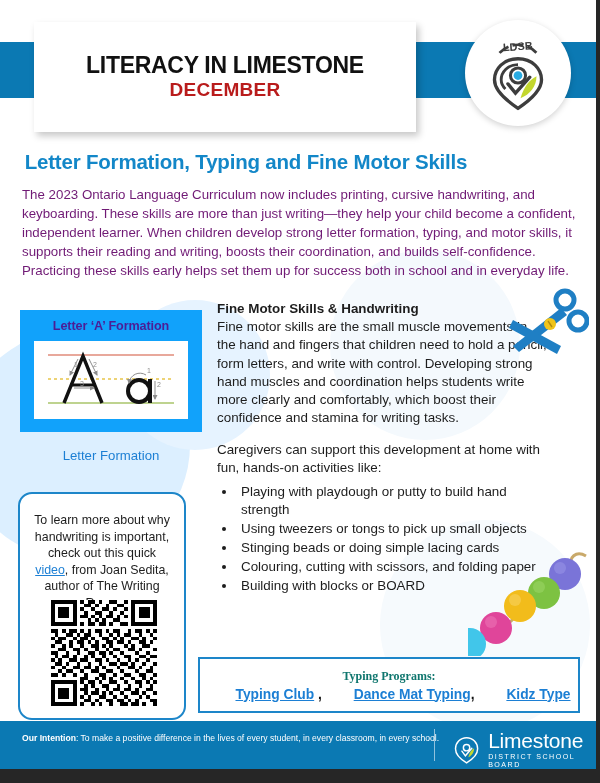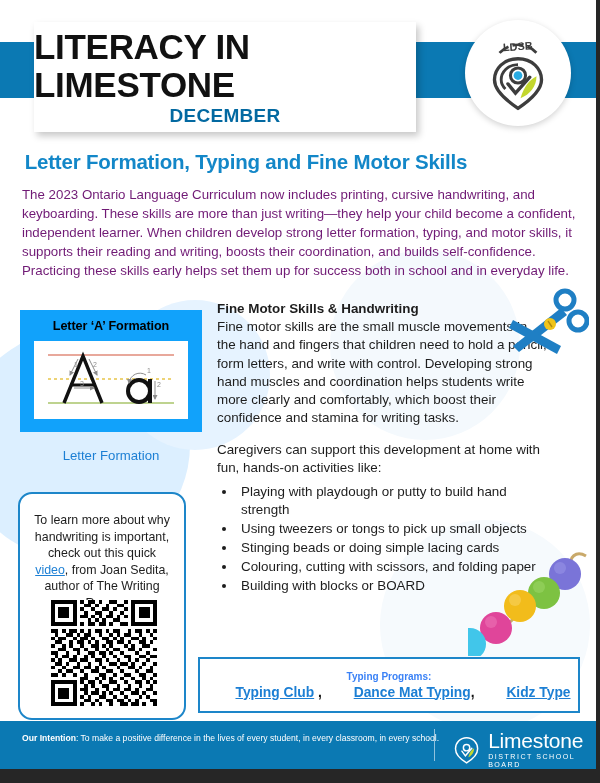--- a/index.html
+++ b/index.html
@@ -32,25 +32,25 @@
   }
   .title-card {
     position: absolute; left: 34px; top: 22px;
     width: 382px; height: 110px;
     background: #ffffff;
     box-shadow: 3px 4px 7px rgba(0,0,0,0.22);
     display: flex; flex-direction: column;
     align-items: center; justify-content: center;
   }
   .title-main {
-    font-size: 35px; font-weight: bold; color: #111111;
+    font-size: 23px; font-weight: bold; color: #111111;
     letter-spacing: -0.3px; line-height: 1.1;
   }
   .title-sub {
-    font-size: 19px; font-weight: bold; color: #0369a1;
+    font-size: 19px; font-weight: bold; color: #b91c1c;
     letter-spacing: 0.3px; 
   }
   .logo-badge {
     position: absolute; left: 465px; top: 20px;
     width: 106px; height: 106px; border-radius: 50%;
     background: #ffffff;
     box-shadow: 0 2px 6px rgba(0,0,0,0.18);
     display:flex; align-items:center; justify-content:center;
   }
 
@@ -68,21 +68,21 @@
     font-size: 13.3px; line-height: 1.42; color: #701a75;
   }
 
   
   .letter-card {
     position: absolute; left: 20px; top: 310px;
     width: 182px; height: 122px;
     background: #11a2fb;
   }
   .letter-card-title {
-    color: #000000; font-size: 12.6px; font-weight: bold;
+    color: #4c1d95; font-size: 12.6px; font-weight: bold;
     text-align: center; padding-top: 9px; letter-spacing: -0.1px;
   }
   .letter-card-inner {
     position: absolute; left: 14px; top: 31px;
     width: 154px; height: 78px; background: #ffffff;
   }
   .letter-link {
     position: absolute; left: 20px; top: 448px; width: 182px;
     text-align: center; font-size: 13.2px;
     color: #1c7fd4; 
@@ -124,21 +124,21 @@
   .beads { position: absolute; left: 468px; top: 548px; width: 126px; height: 108px; }
 
   
   .typing-box {
     position: absolute; left: 198px; top: 657px;
     width: 382px; height: 56px;
     border: 2px solid #1d86c9; background: #ffffff;
     display:flex; flex-direction:column;
     align-items:center; justify-content:center;
   }
-  .typing-title { font-size: 10px; font-weight: bold; color: #3b82f6; }
+  .typing-title { font-size: 12px; font-weight: bold; color: #0f766e; font-family: Liberation Serif, serif; }
   .typing-links { font-size: 13.8px; font-weight: bold; margin-top: 3px; }
   .typing-links a { color: #1c7fd4; text-decoration: underline; margin-left: 28px; }
   .typing-links .sep { color: #111; text-decoration: none; }
 
   
   .footer {
     position: absolute; left: 0; bottom: 10px;
     width: 600px; height: 48px; background: #0b79b3; margin-top: 9px;
   }
   .footer-text {

